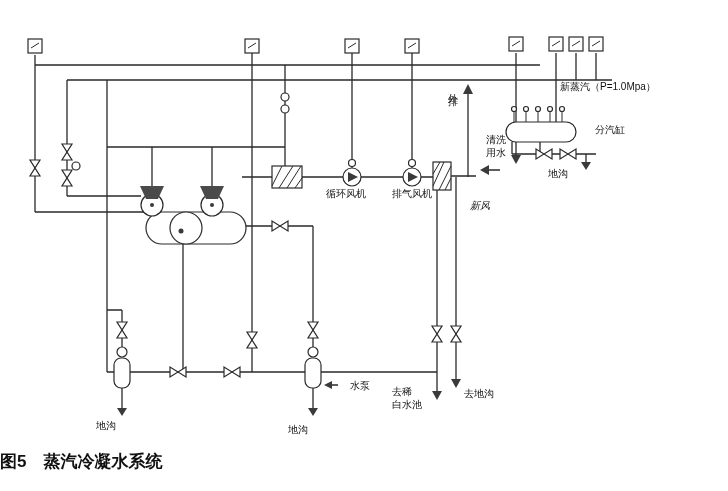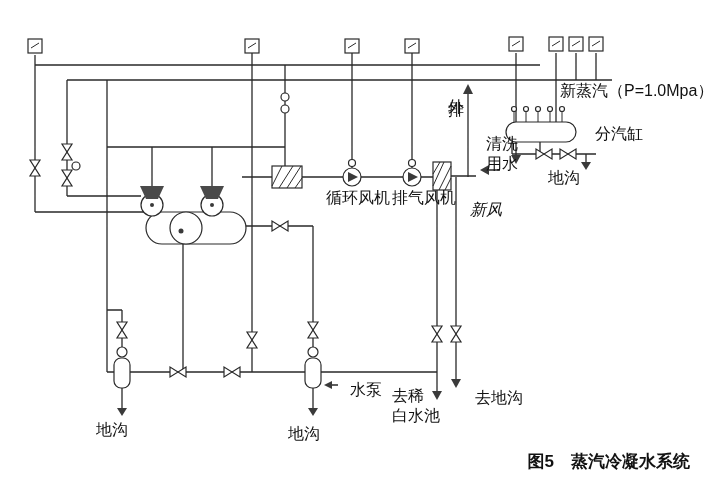--- a/index.html
+++ b/index.html
@@ -3,23 +3,23 @@
 <meta charset="utf-8">
 <style>
   html,body{margin:0;padding:0;background:#fff;}
   #stage{position:relative;width:728px;height:491px;background:#fff;overflow:hidden;
          font-family:"Liberation Sans","DejaVu Sans",sans-serif;}
   svg{position:absolute;left:0;top:0;}
   .ln{stroke:#2a2a2a;stroke-width:1.3;fill:none;}
   .thin{stroke:#2a2a2a;stroke-width:1;fill:none;}
   .sym{stroke:#2a2a2a;stroke-width:1.2;fill:#fff;}
   .dk{fill:#3a3a3a;stroke:none;}
-  .lbl{position:absolute;font-size:16px;line-height:1.25;color:#111;white-space:pre-line;}
+  .lbl{position:absolute;font-size:10px;line-height:1.25;color:#111;white-space:pre-line;}
   .vert{writing-mode:vertical-rl;letter-spacing:2px;}
-  .cap{position:absolute;left:0;width:690px;text-align:right;font-weight:bold;
+  .cap{position:absolute;left:0;width:690px;text-align:left;font-weight:bold;
        font-size:17px;color:#111;}
 </style>
 </head>
 <body>
 
 <div id="stage">
 
 <svg width="728" height="491" viewBox="0 0 728 491">
   <defs>
     <g id="sym-inst">
@@ -167,19 +167,19 @@
 <div class="lbl" style="left:486px;top:134px;text-align:right;">清洗
 用水</div>
 <div class="lbl" style="left:548px;top:168px;">地沟</div>
 <div class="lbl vert" style="left:446px;top:86px;height:50px;">外排</div>
 <div class="lbl" style="left:326px;top:188px;">循环风机</div>
 <div class="lbl" style="left:392px;top:188px;">排气风机</div>
 <div class="lbl" style="left:470px;top:200px;font-style:italic;">新风</div>
 <div class="lbl" style="left:350px;top:380px;">水泵</div>
 <div class="lbl" style="left:392px;top:386px;">去稀
 白水池</div>
-<div class="lbl" style="left:475px;top:388px;">去地沟</div>
+<div class="lbl" style="left:464px;top:388px;">去地沟</div>
 <div class="lbl" style="left:96px;top:420px;">地沟</div>
 <div class="lbl" style="left:288px;top:424px;">地沟</div>
 
 <div class="cap" style="top:450px;">图5　蒸汽冷凝水系统</div>
 
 </div>
 
 </body></html>

